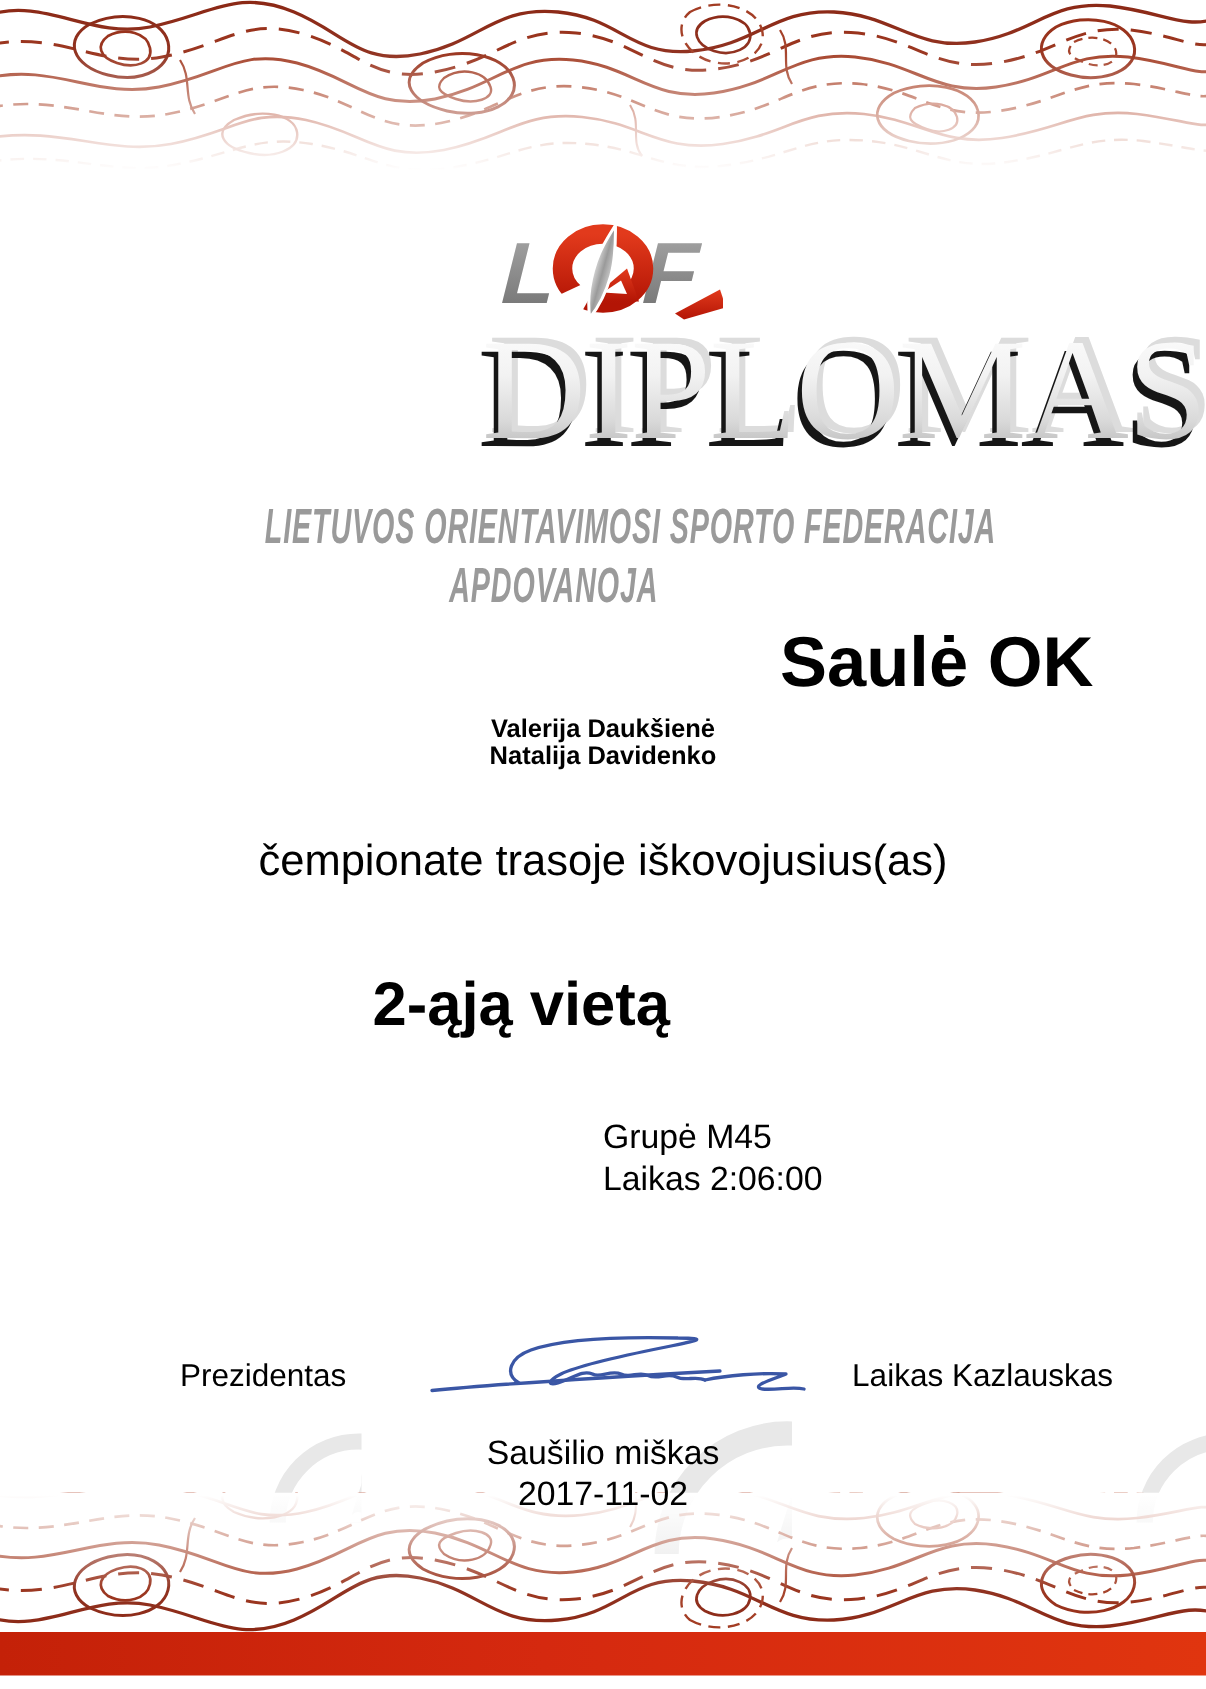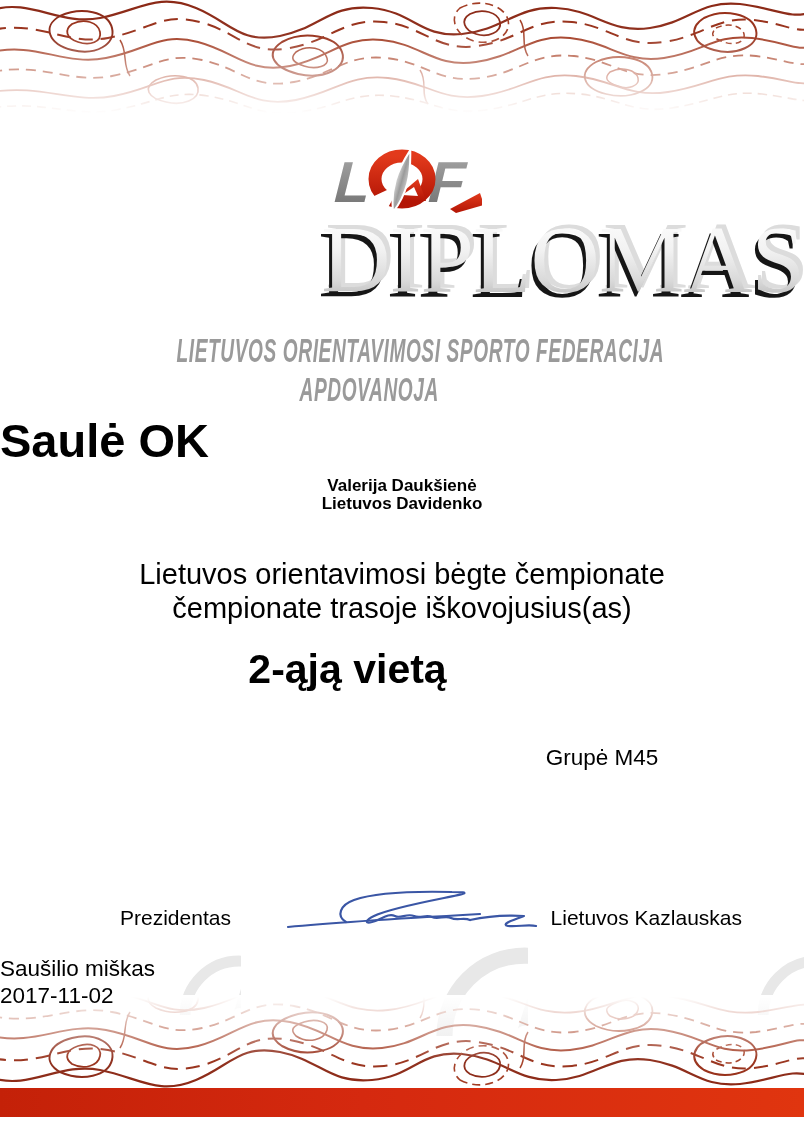--- a/index.html
+++ b/index.html
@@ -52,42 +52,42 @@
 
   
   .subtitle{position:absolute;left:0;width:738px;text-align:center;
     font-weight:bold;font-style:italic;font-size:33px;color:var(--subtitle-gray);
     letter-spacing:1px;white-space:nowrap;}
   .subtitle .cond{display:inline-block;transform:scaleX(.58);transform-origin:center;}
   .sub-fed{top:332px;}
   .sub-apd{top:371px;}
 
   
-  .club{position:absolute;left:0;top:413px;width:729px;text-align:left;
+  .club{position:absolute;left:0;top:413px;width:729px;text-align:right;
     font-size:47px;font-weight:bold;}
   .members{position:absolute;left:0;top:477px;width:804px;text-align:center;
     font-size:17px;font-weight:bold;line-height:17.5px;}
 
   
   .event{position:absolute;left:0;top:558px;width:804px;text-align:center;
     font-size:29px;line-height:33.5px;}
   .place{position:absolute;left:0;top:646px;width:695px;text-align:center;
     font-size:41px;font-weight:bold;}
-  .meta-block{position:absolute;left:402px;top:744px;width:400px;text-align:center;
+  .meta-block{position:absolute;left:402px;top:744px;width:400px;text-align:left;
     font-size:22.5px;line-height:28px;}
 
   
   .role{position:absolute;left:120px;top:906px;font-size:21px;}
   .signer{position:absolute;right:62px;top:906px;font-size:21px;}
   .signature{position:absolute;left:278px;top:888px;width:268px;height:48px;}
   .signature path{stroke:var(--signature-blue);stroke-width:2.2;fill:none;
     stroke-linecap:round;stroke-linejoin:round;}
 
   
-  .footer{position:absolute;left:0;top:955px;width:804px;
+  .footer{position:absolute;left:0;top:955px;width:804px;text-align:center;
     font-size:22.5px;line-height:27px;}
 
   .defs-svg{position:absolute;width:0;height:0;overflow:hidden;}
 </style>
 </head>
 <body>
 
 <svg class="defs-svg" xmlns="http://www.w3.org/2000/svg" aria-hidden="true">
   <defs>
     <g id="topo" fill="none">
@@ -198,39 +198,39 @@
   <div class="subtitle sub-fed">
     <span class="cond">LIETUVOS ORIENTAVIMOSI SPORTO FEDERACIJA</span>
   </div>
   <div class="subtitle sub-apd">
     <span class="cond">APDOVANOJA</span>
   </div>
 
   <div class="club">Saulė OK</div>
   <div class="members">
     <div>Valerija Daukšienė</div>
-    <div>Lietuvos Davidenko</div>
+    <div>Natalija Davidenko</div>
   </div>
 
   <div class="event">
-    <div>Lietuvos orientavimosi bėgte čempionate</div>
     <div>čempionate trasoje iškovojusius(as)</div>
   </div>
   <div class="place">2-ąją vietą</div>
 
   <div class="meta-block">
     <div>Grupė M45</div>
+    <div>Laikas 2:06:00</div>
   </div>
 
   <div class="role">Prezidentas</div>
   <svg class="signature" viewBox="0 0 268 48">
     <path d="M10 39 C60 34 130 30 202 26"></path>
     <path d="M68 34 C58 28 62 17 76 12 C96 5 132 3 174 4 C196 4 186 6 166 10 C136 16 108 22 96 28 C88 32 86 36 94 34 C104 31 110 25 117 28 C122 31 129 25 136 28 C142 31 148 26 154 29 C160 32 167 27 173 30 C179 33 186 29 192 32"></path>
     <path d="M192 32 C206 29 228 27 246 28 C236 32 222 36 230 38 C240 39 250 36 258 38"></path>
   </svg>
-  <div class="signer">Lietuvos Kazlauskas</div>
+  <div class="signer">Laikas Kazlauskas</div>
 
   <div class="footer">
     <div>Saušilio miškas</div>
     <div>2017-11-02</div>
   </div>
 
 </div>
 
 </body></html>

